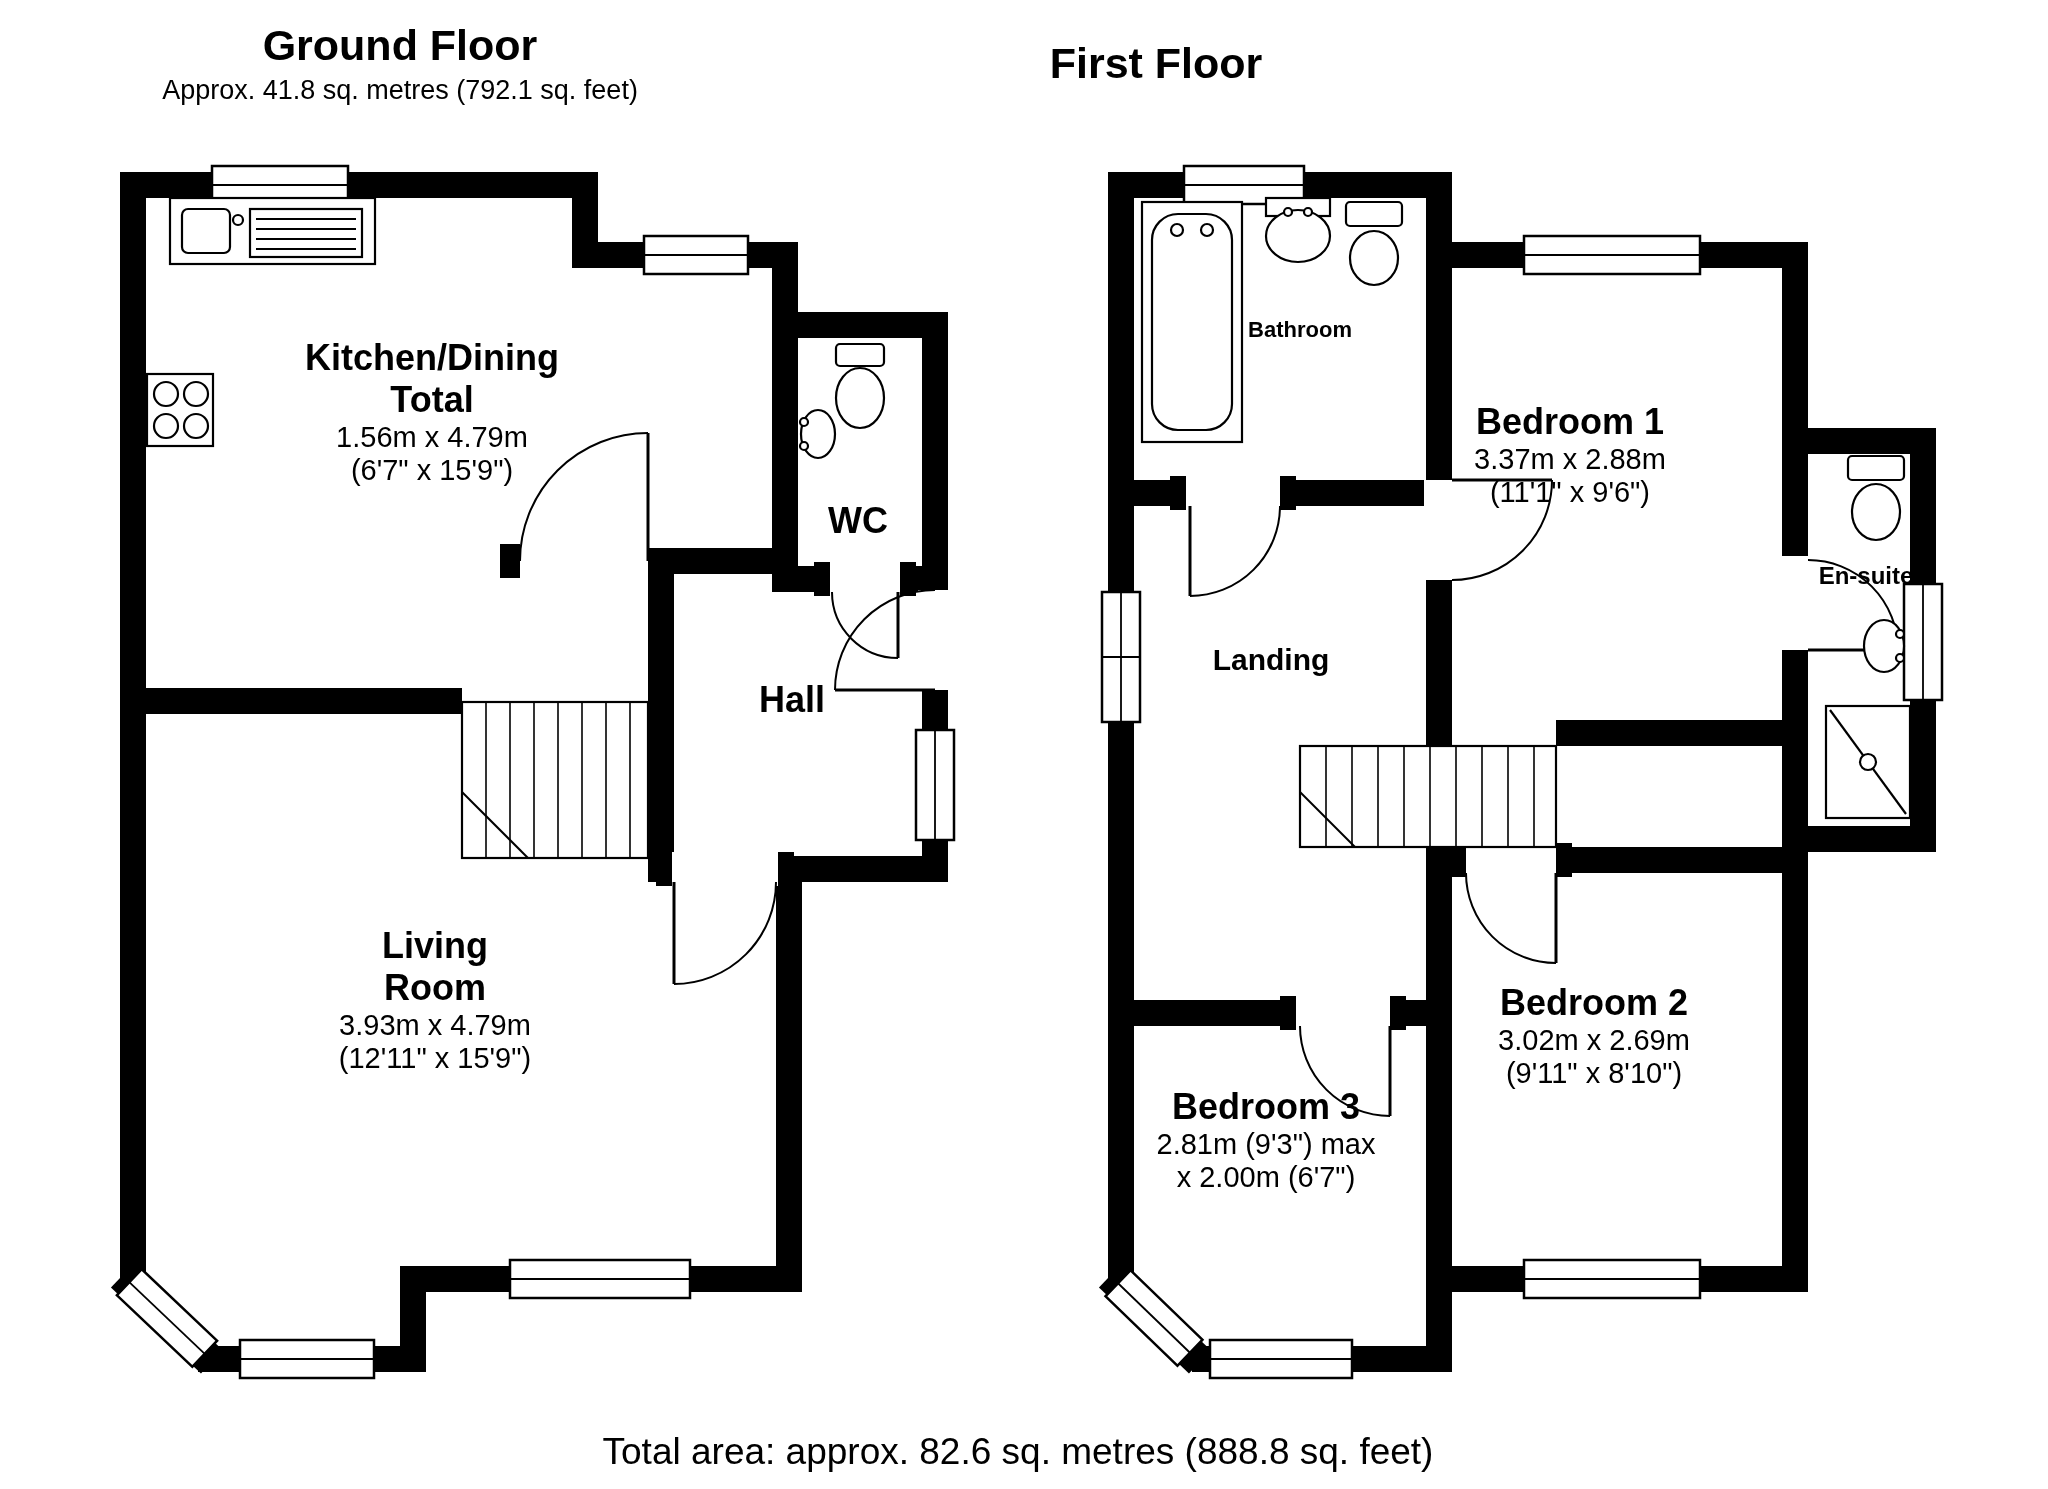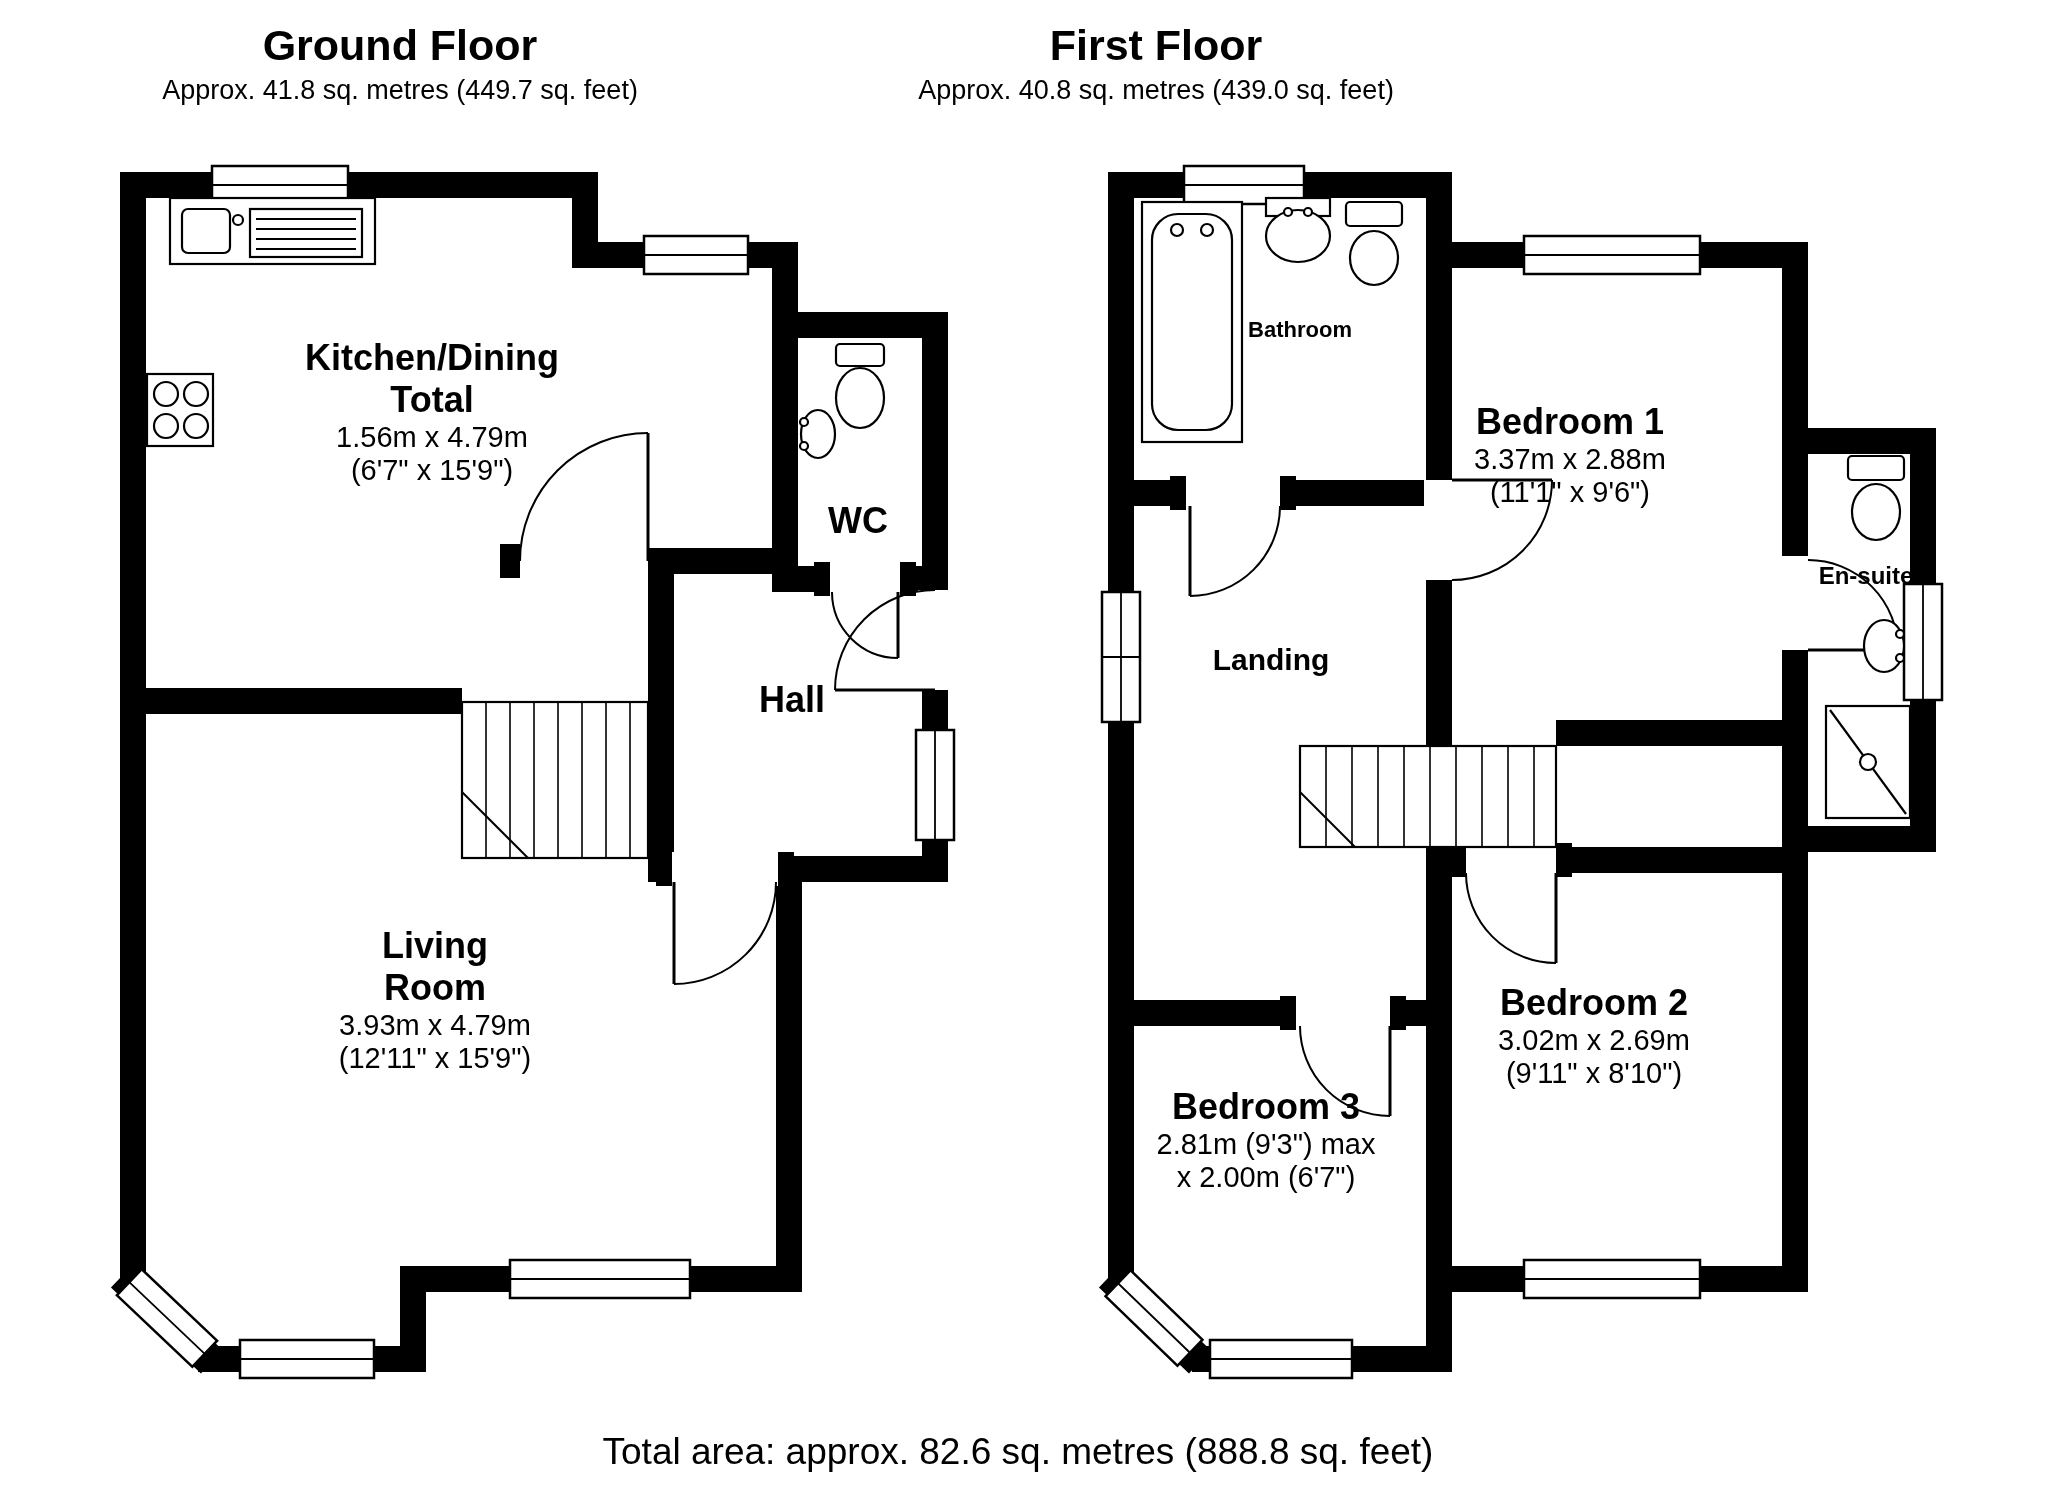--- a/index.html
+++ b/index.html
@@ -257,26 +257,25 @@
       <g class="fx">
         <rect x="1826" y="706" width="84" height="112"></rect>
         <line x1="1830" y1="710" x2="1906" y2="814"></line>
         <circle cx="1868" cy="762" r="8"></circle>
       </g>
     </g>
   </svg>
 
   <div class="label" style="left:400px; top:64px;">
     <span class="floor-title">Ground Floor</span>
-    <span class="floor-sub">Approx. 41.8 sq. metres (449.7 sq. feet)</span>
+    <span class="floor-sub">Approx. 41.8 sq. metres (792.1 sq. feet)</span>
   </div>
 
   <div class="label" style="left:1156px; top:64px;">
     <span class="floor-title">First Floor</span>
-    <span class="floor-sub">Approx. 40.8 sq. metres (439.0 sq. feet)</span>
   </div>
 
   <div class="label" style="left:432px; top:412px;">
     <span class="room-name" style="max-width:310px;">Kitchen/Dining Total</span>
     <span class="room-dims">1.56m x 4.79m</span>
     <span class="room-dims">(6'7" x 15'9")</span>
   </div>
 
   <div class="label" style="left:858px; top:478px;margin-top:43px;">
     <span class="room-name">WC</span>

